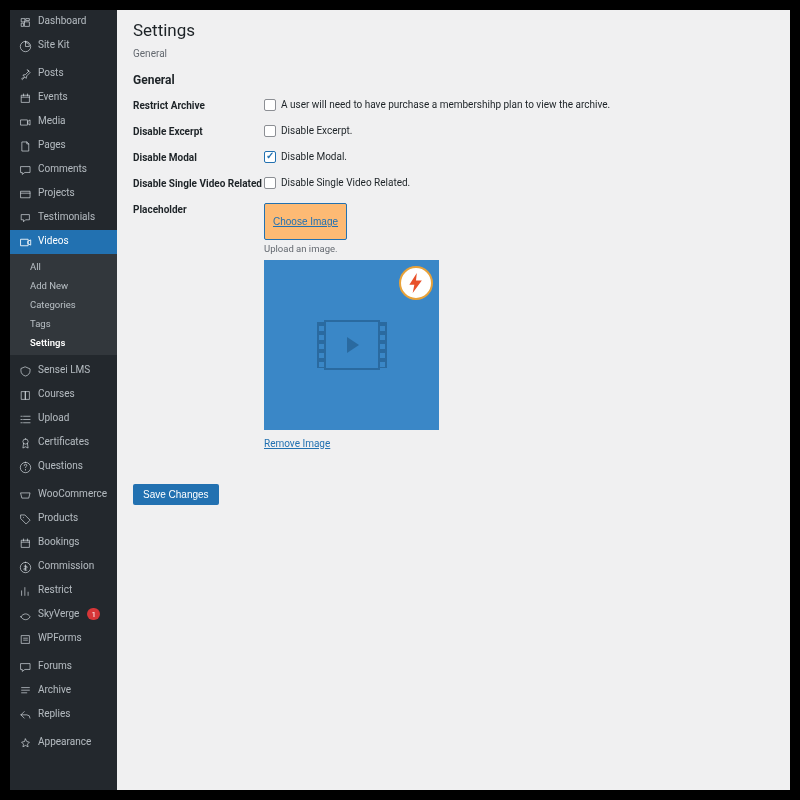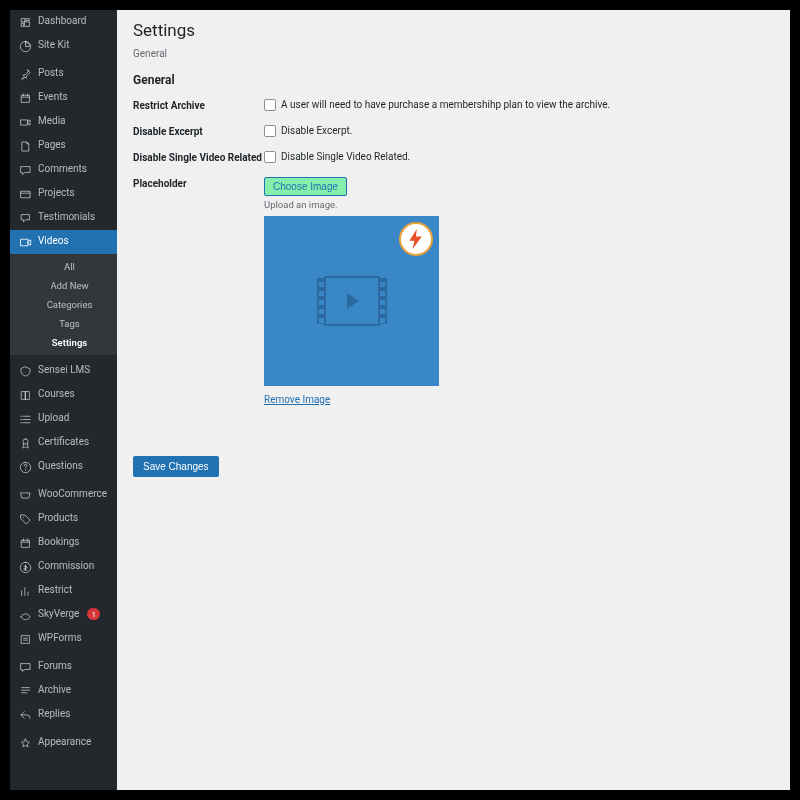--- a/index.html
+++ b/index.html
@@ -3,48 +3,48 @@
 <meta charset="utf-8">
 <style>
 * { box-sizing: border-box; margin: 0; padding: 0; }
 body { font-family: -apple-system, BlinkMacSystemFont, "Segoe UI", Roboto, sans-serif; font-size: 11px; background: #000; width: 800px; height: 800px; overflow: hidden; }
 .app { display: flex; width: 780px; height: 780px; margin: 10px; background: #f0f0f1; }
 .sidebar { width: 107px; background: #23282d; color: #eee; font-size: 10px; overflow: hidden; flex-shrink: 0; }
 .side-item { display: flex; align-items: flex-start; padding: 5px 8px; color: rgba(240,246,252,0.7); cursor: pointer; gap: 6px; }
 .side-item.active { background: #2271b1; color: #fff; }
 .side-item .icn { width: 14px; height: 14px; display: inline-flex; align-items: center; justify-content: center; flex-shrink: 0; }
 .side-item .icn svg { width: 13px; height: 13px; fill: currentColor; }
-.submenu { background: #32373c; padding: 3px 0; text-align: center; }
+.submenu { background: #32373c; padding: 3px 0; }
 .sub-item { padding: 4px 8px 4px 20px; color: rgba(240,246,252,0.7); font-size: 9.5px; cursor: pointer; }
 .sub-item.active { color: #fff; font-weight: 600; }
 .sep { height: 4px; }
 .badge { background: #d63638; color: #fff; border-radius: 8px; font-size: 8px; padding: 0 4px; min-width: 12px; height: 12px; display: inline-flex; align-items: center; justify-content: center; margin-left: 2px; }
 .main { flex: 1; padding: 10px 16px; background: #f0f0f1; color: #1d2327; overflow: auto; }
 h1 { font-size: 17px; font-weight: 400; margin-bottom: 8px; }
 .subnav { font-size: 10px; color: #646970; margin-bottom: 14px; }
 h2 { font-size: 12px; font-weight: 700; margin-bottom: 12px; }
 .row { display: flex; align-items: flex-start; margin-bottom: 14px; }
 .row .lbl { width: 131px; font-weight: 700; font-size: 10px; padding-top: 1px; flex-shrink: 0; }
 .row .fld { flex: 1; font-size: 10px; display: flex; align-items: flex-start; gap: 5px; }
 .row .fld-col { flex: 1; }
 input[type=checkbox] { width: 12px; height: 12px; border: 1px solid #8c8f94; border-radius: 2px; appearance: none; background: #fff; cursor: pointer; position: relative; }
 input[type=checkbox]:checked { background: #fff; border-color: #2271b1; }
 input[type=checkbox]:checked::after { content: "✓"; position: absolute; top: -2px; left: 1px; color: #2271b1; font-size: 10px; font-weight: bold; }
-.btn-outline { border: 1px solid #2271b1; color: #2271b1; background: #86efac; padding: 3px 8px; font-size: 10px; border-radius: 2px; cursor: pointer; }
+.btn-outline { border: 1px solid #2271b1; color: #2271b1; background: #fdba74; padding: 12px 8px; font-size: 10px; border-radius: 2px; cursor: pointer; text-decoration: underline; }
 .hint { color: #646970; font-size: 9.5px; margin-top: 3px; display: block; }
 .thumb { width: 175px; height: 170px; background: #3a87c7; margin-top: 6px; position: relative; display: flex; align-items: center; justify-content: center; }
 .thumb-ic { width: 56px; height: 50px; border: 2px solid #2a6aa0; display: flex; align-items: center; justify-content: center; position: relative; }
 .thumb-ic::before, .thumb-ic::after { content: ""; position: absolute; width: 6px; top: 0; bottom: 0; background: repeating-linear-gradient(to bottom, #2a6aa0 0, #2a6aa0 4px, transparent 4px, transparent 9px); }
 .thumb-ic::before { left: -9px; border-left: 2px solid #2a6aa0; }
 .thumb-ic::after { right: -9px; border-right: 2px solid #2a6aa0; }
 .play { width: 0; height: 0; border-left: 12px solid #2a6aa0; border-top: 8px solid transparent; border-bottom: 8px solid transparent; margin-left: 3px; }
 .bolt { position: absolute; top: 6px; right: 6px; width: 34px; height: 34px; border-radius: 50%; background: #fff; border: 2px solid #e8a23a; display: flex; align-items: center; justify-content: center; }
 .bolt svg { width: 18px; height: 20px; }
 .remove { color: #2271b1; text-decoration: underline; font-size: 10px; margin-top: 8px; display: inline-block; cursor: pointer; }
-.save { background: #2271b1; color: #fff; border: none; padding: 5px 10px; font-size: 10px; border-radius: 2px; cursor: pointer; margin-top: 36px; }
+.save { background: #2271b1; color: #fff; border: none; padding: 5px 10px; font-size: 10px; border-radius: 2px; cursor: pointer; margin-top: 20px; }
 </style>
 </head>
 <body>
 
 <div class="app">
   <div class="sidebar" id="sidebar">
       <div class="side-item">
         <span class="icn">
           <svg viewBox="0 0 20 20">
             <path d="M4 4h5v5H4zM11 4h5v3h-5zM4 11h3v5H4zM9 9h7v7H9z" stroke="currentColor" stroke-width="1.3" fill="none" stroke-linecap="round" stroke-linejoin="round"></path>
@@ -276,20 +276,27 @@
           <div class="fld">
             <input type="checkbox" style="">
             <span>A user will need to have purchase a membershihp plan to view the archive.</span>
           </div>
         </div>
         <div class="row">
           <div class="lbl">Disable Excerpt</div>
           <div class="fld">
             <input type="checkbox" style="">
             <span>Disable Excerpt.</span>
+          </div>
+        </div>
+        <div class="row">
+          <div class="lbl">Disable Modal</div>
+          <div class="fld">
+            <input type="checkbox" checked="" style="">
+            <span>Disable Modal.</span>
           </div>
         </div>
         <div class="row">
           <div class="lbl">Disable Single Video Related</div>
           <div class="fld">
             <input type="checkbox" style="">
             <span>Disable Single Video Related.</span>
           </div>
         </div>
       </div>

